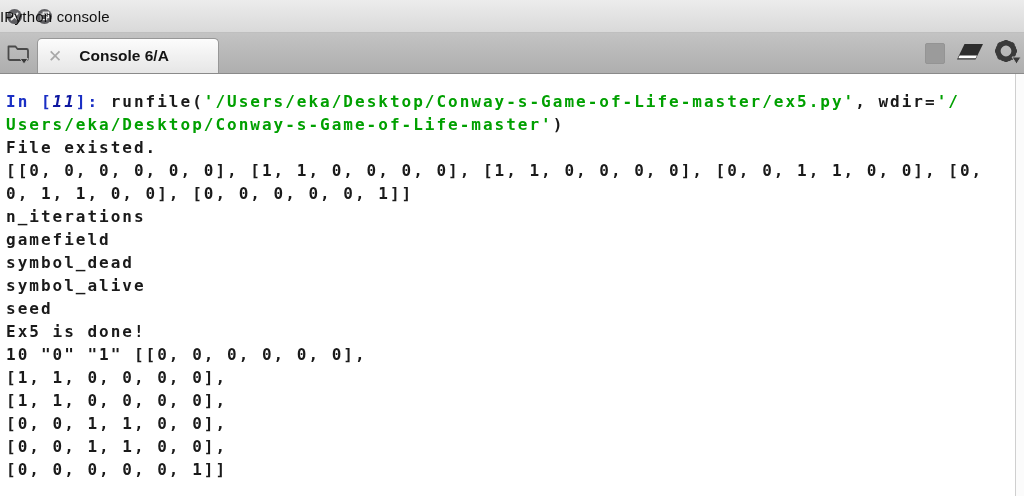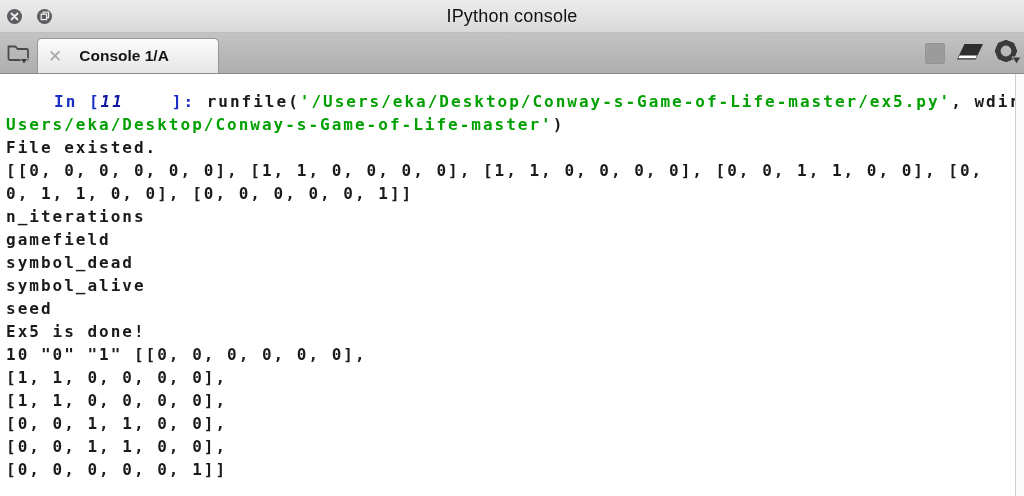--- a/index.html
+++ b/index.html
@@ -18,22 +18,22 @@
   }
   .win-btn{
     width:15px;height:15px;border-radius:50%;
     background:radial-gradient(circle at 50% 40%,#6a6a6e,#525256);
     display:flex;align-items:center;justify-content:center;
     margin-left:6px;border:none;padding:0;cursor:default;
   }
   .win-btn:first-child{margin-left:7px;}
   .win-btn + .win-btn{margin-left:15px;}
   .titlebar-title{
-    position:absolute;left:0;right:0;text-align:center;
-    font-size:18px;color:#111;letter-spacing:.2px;
+    position:absolute;left:0;right:0;
+    font-size:15px;color:#111;letter-spacing:.2px;
   }
   
   .tabbar{
     height:41px;
     background:linear-gradient(#c3c3c3,#aeaeae);
     border-bottom:1px solid #8a8a8a;
     box-sizing:border-box;
     display:flex;align-items:flex-end;position:relative;
   }
   .browse-btn{
@@ -72,21 +72,21 @@
   .console-output{
     position:absolute;left:0;top:0;right:9px;bottom:0;
     padding:16px 0 0 6px;
     font-family:"DejaVu Sans Mono",monospace;
     font-size:16px;font-weight:bold;line-height:23px;
     letter-spacing:2px;
     white-space:pre;overflow:hidden;
     color:var(--text-black,#1a1a1a);
   }
   .seg-k{color:var(--text-black,#1a1a1a);}
-  .seg-p{color:var(--prompt-blue,#1a2fc4);margin-left:48px;}
+  .seg-p{color:var(--prompt-blue,#1a2fc4);}
   .seg-pb{color:var(--prompt-num,#0d17a0);font-style:italic;}
   .seg-g{color:var(--string-green,#00a000);}
   .scrollbar-track{
     position:absolute;right:0;top:0;width:9px;height:100%;
     background:#fbfbfb;border-left:1px solid #cfcfcf;box-sizing:border-box;
   }
 </style>
 </head>
 <body>
 
@@ -109,21 +109,21 @@
 
   <div class="tabbar">
     <button class="browse-btn">
       <svg width="26" height="26" viewBox="0 0 26 26">
         <path d="M2.5 6.5 h7 l2 2.5 h9 a1.5 1.5 0 0 1 1.5 1.5 v8 a1.5 1.5 0 0 1 -1.5 1.5 h-16.5 a1.5 1.5 0 0 1 -1.5 -1.5 z" fill="none" stroke="#4a4a4a" stroke-width="1.8" stroke-linejoin="round"></path>
         <path d="M14 18.5 h8 l-4 5.5 z" fill="#3a3a3a" stroke="#b3b3b3" stroke-width="1"></path>
       </svg>
     </button>
     <div class="tab">
       <button class="tab-close">✕</button>
-      <span class="tab-label">Console 1/A</span>
+      <span class="tab-label">Console 6/A</span>
     </div>
     <div class="tabbar-right">
       <button class="stop-btn" title=""></button>
       <button class="icon-btn">
         <svg width="28" height="20" viewBox="0 0 28 20">
           <path d="M8.5 1 L27 1 L19.5 16.5 L1 16.5 Z" fill="#2e2e2e"></path>
           <path d="M3.6 12.4 L21 12.4 L19.6 15.2 L2.3 15.2 Z" fill="#ffffff"></path>
         </svg>
       </button>
       <button class="icon-btn">

